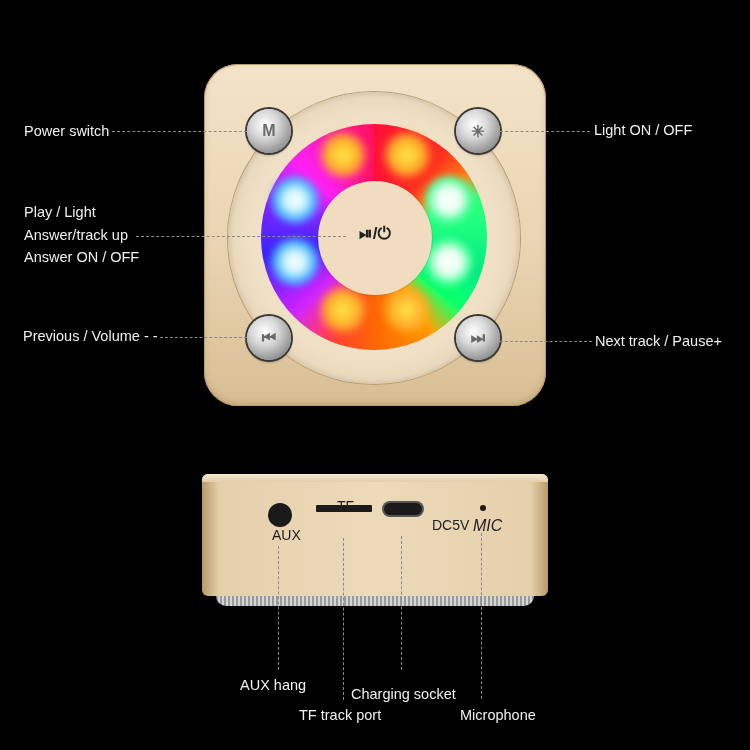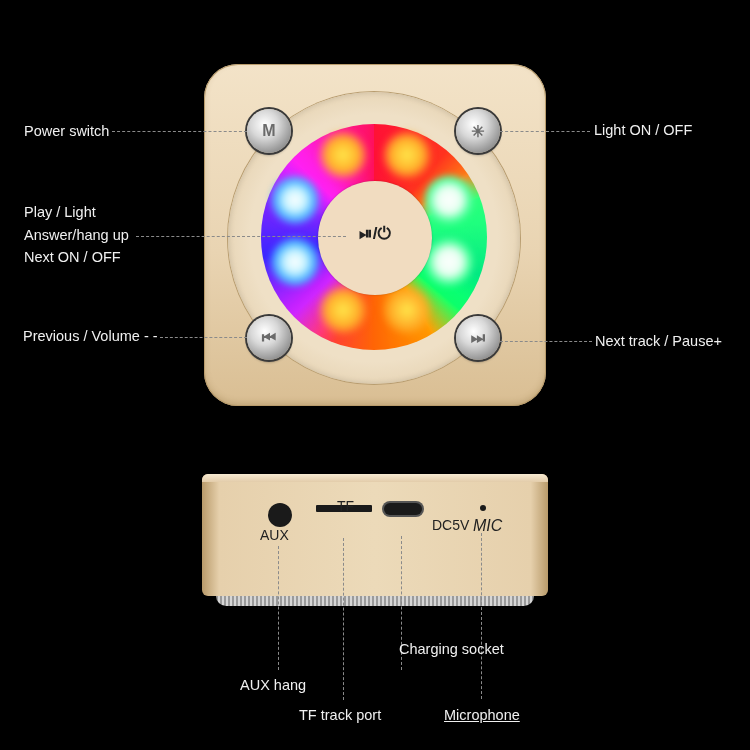--- a/index.html
+++ b/index.html
@@ -75,47 +75,47 @@
   <span>⏭</span>
 </div>
 
 <div class="label" style="left:24px;top:123px;">Power switch</div>
 <div class="dash-h" style="left:112px;top:131px;width:135px;"></div>
 
 <div class="label" style="left:594px;top:122px;">Light ON / OFF</div>
 <div class="dash-h" style="left:500px;top:131px;width:90px;"></div>
 
 <div class="label" style="left:24px;top:204px;">Play / Light</div>
-<div class="label" style="left:24px;top:227px;">Answer/hang up</div>
+<div class="label" style="left:24px;top:227px;">Answer/track up</div>
 <div class="dash-h" style="left:136px;top:236px;width:210px;"></div>
-<div class="label" style="left:24px;top:249px;">Next ON / OFF</div>
+<div class="label" style="left:24px;top:249px;">Answer ON / OFF</div>
 
 <div class="label" style="left:23px;top:328px;">Previous / Volume - -</div>
 <div class="dash-h" style="left:160px;top:337px;width:87px;"></div>
 
 <div class="label" style="left:595px;top:333px;">Next track / Pause+</div>
 <div class="dash-h" style="left:500px;top:341px;width:92px;"></div>
 
 <div class="side"></div>
 <div class="side-top"></div>
 <div class="grille"></div>
 
 <div class="aux-hole"></div>
-<div class="port-label" style="left:260px;top:527px;">AUX</div>
+<div class="port-label" style="left:272px;top:527px;">AUX</div>
 
 <div class="tf-slot"></div>
 <div class="port-label" style="left:337px;top:498px;">TF</div>
 
 <div class="usb"></div>
 <div class="port-label" style="left:384px;top:517px;margin-left:48px;">DC5V</div>
 
 <div class="mic-hole"></div>
 <div class="port-label" style="left:473px;top:517px;font-size:16px;font-style:italic;">MIC</div>
 
 <div class="dash-v" style="left:278px;top:546px;height:124px;"></div>
 <div class="dash-v" style="left:343px;top:538px;height:162px;"></div>
 <div class="dash-v" style="left:401px;top:536px;height:134px;"></div>
 <div class="dash-v" style="left:481px;top:533px;height:166px;"></div>
 
 <div class="label" style="left:240px;top:677px;">AUX hang</div>
-<div class="label" style="left:351px;top:641px;margin-left:48px;">Charging socket</div>
+<div class="label" style="left:351px;top:686px;">Charging socket</div>
 <div class="label" style="left:299px;top:707px;">TF track port</div>
-<div class="label" style="left:444px;top:707px;text-decoration:underline;">Microphone</div>
+<div class="label" style="left:460px;top:707px;">Microphone</div>
 
 </body></html>

